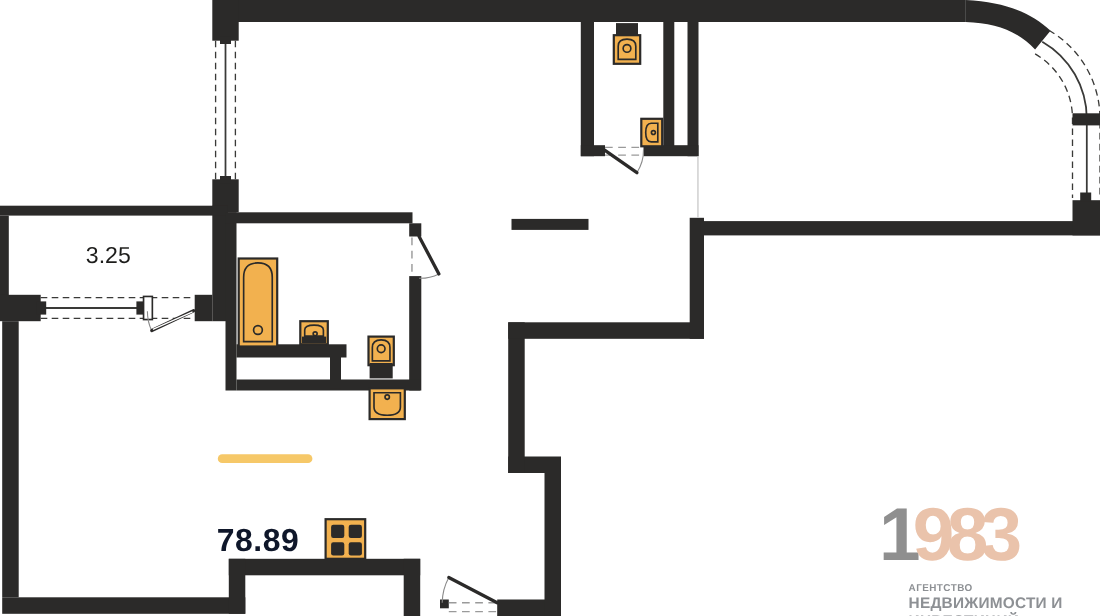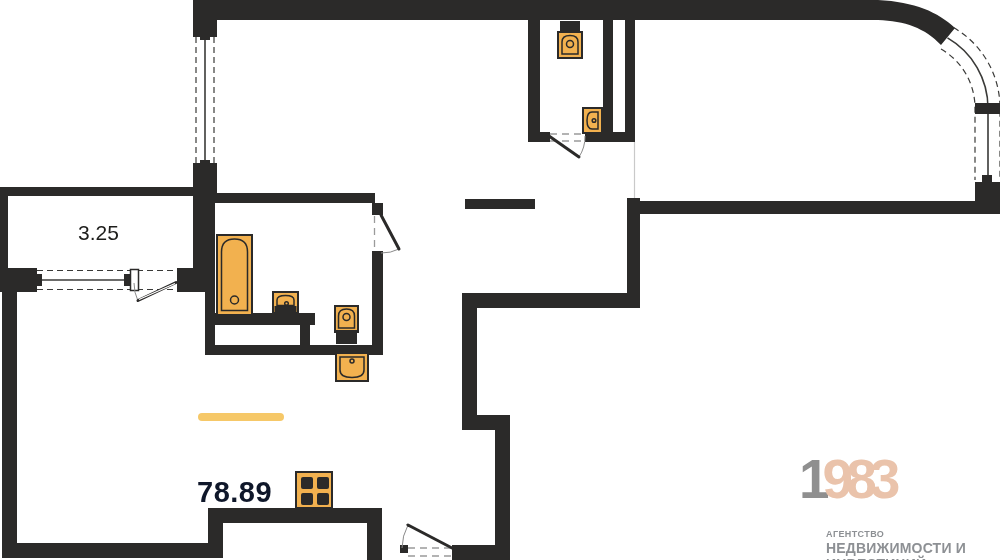--- a/index.html
+++ b/index.html
@@ -31,21 +31,21 @@
   .fx-in{fill:none;stroke:var(--wall);stroke-width:1.5;}
   .fx-dark{fill:var(--wall);stroke:none;}
   .frame-bar{fill:#ffffff;stroke:var(--wall);stroke-width:1.5;}
 
   .label{position:absolute;color:#1d1d1b;white-space:nowrap;}
   .balcony-label{left:78px;top:221px;font-size:21px;}
   .total-label{left:197px;top:428px;font-size:29px;font-weight:bold;letter-spacing:0.5px;color:#0f172a;margin-top:48px;}
   .accent-bar{position:absolute;left:198px;top:413px;width:86px;height:8px;border-radius:4px;background:var(--accent);}
 
   .brand{position:absolute;left:799px;top:452px;width:200px;}
-  .brand-digits{font-size:55px;font-weight:bold;letter-spacing:-7px;line-height:1;}
+  .brand-digits{font-size:68px;font-weight:bold;letter-spacing:-7px;line-height:1;}
   .brand-digits .d1{color:var(--logo-gray);}
   .brand-digits .d983{color:var(--logo-salmon);}
   .brand-tag{position:absolute;left:27px;color:var(--logo-text);font-weight:bold;}
   .tag1{top:77px;font-size:9px;letter-spacing:0.4px;}
   .tag2{top:88px;font-size:14px;letter-spacing:0.2px;}
 </style>
 </head>
 <body>
 
 <div id="stage">

